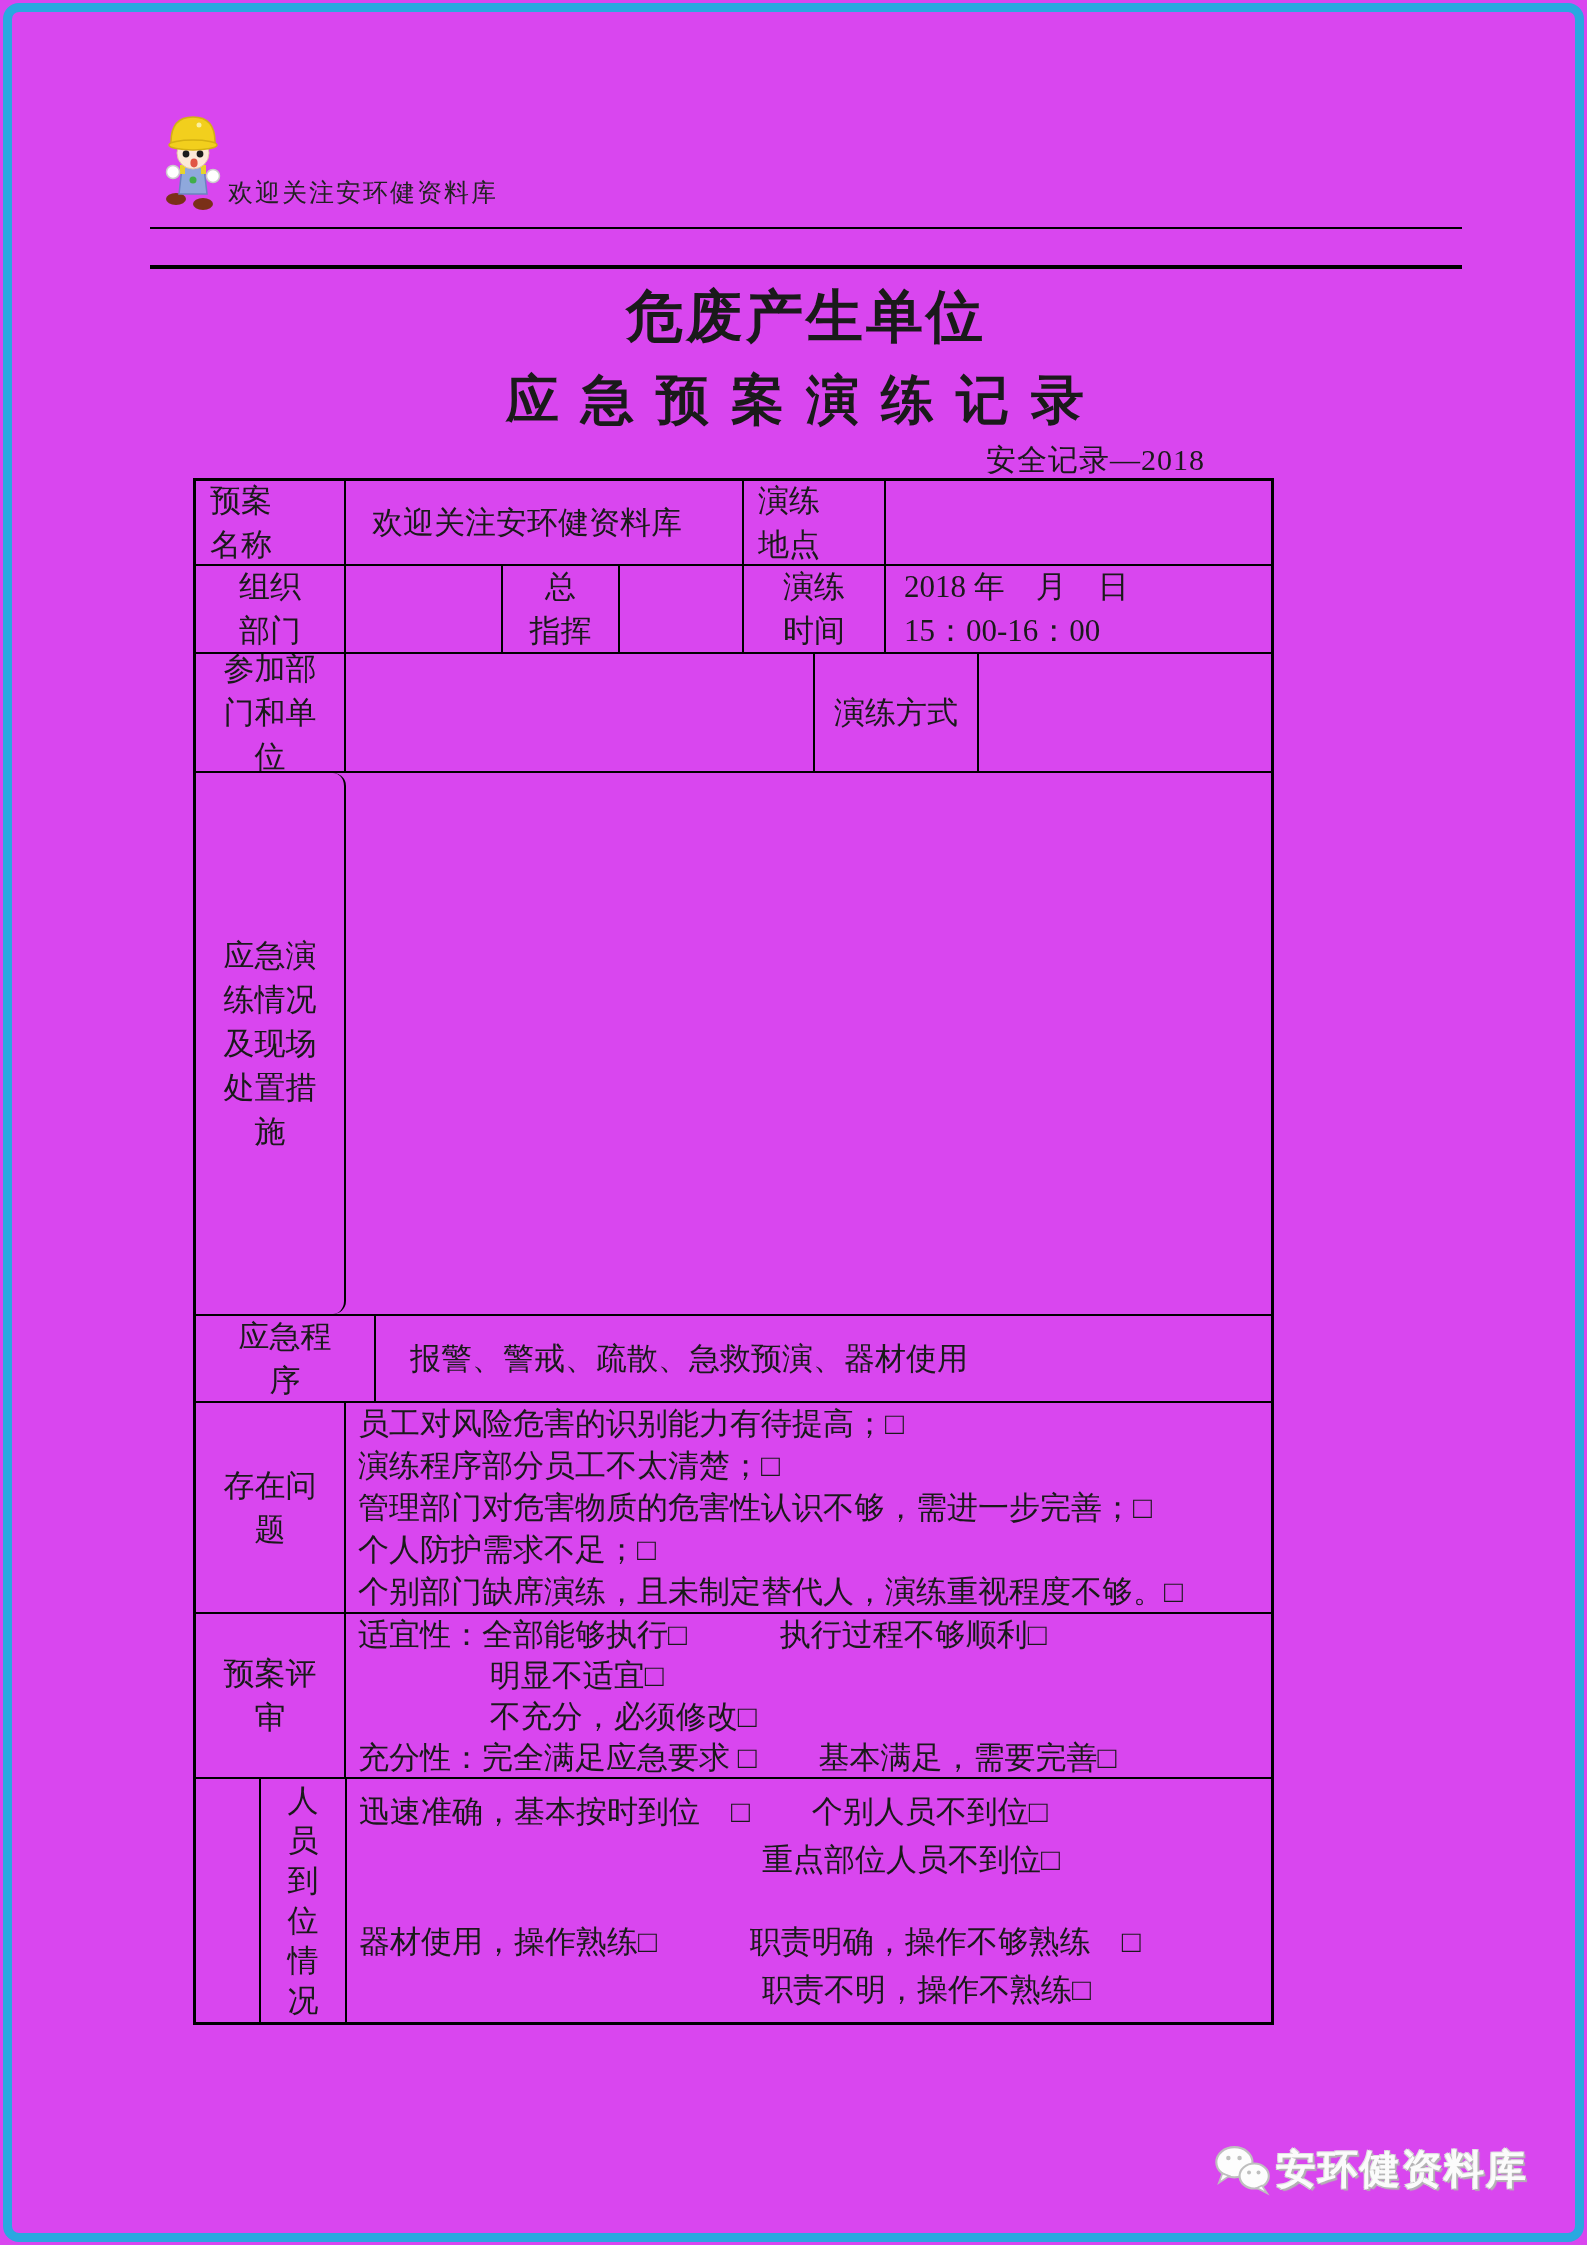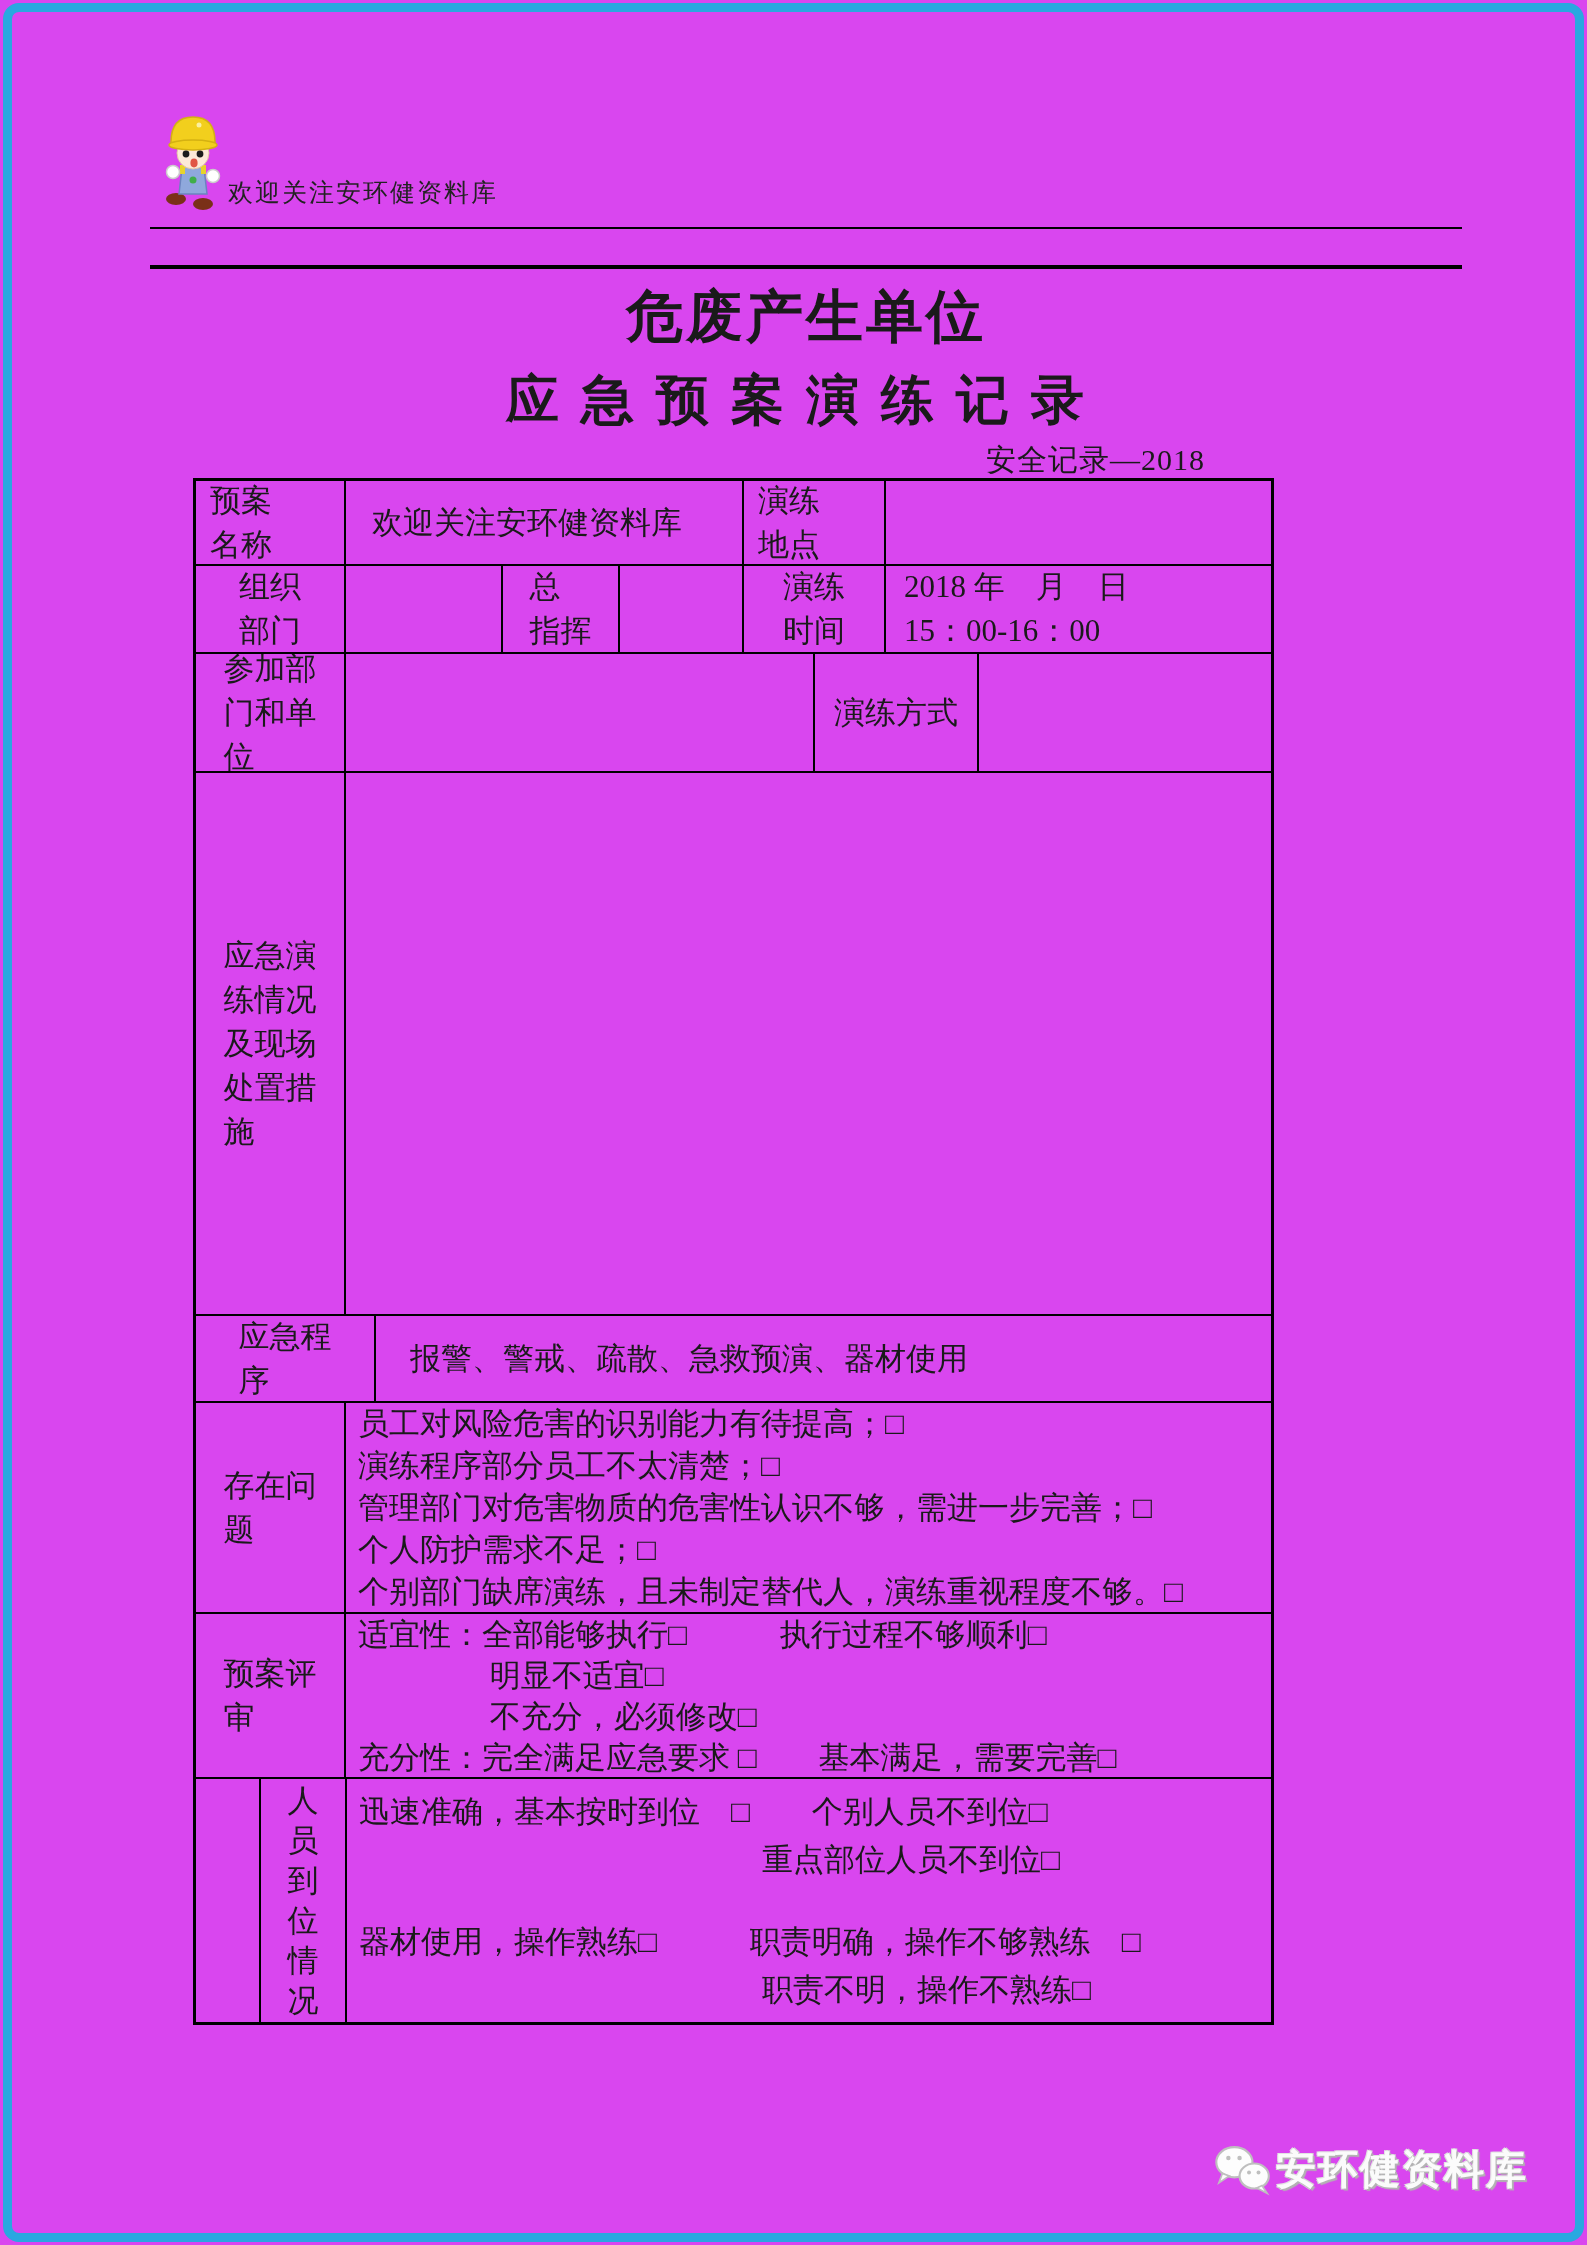--- a/index.html
+++ b/index.html
@@ -40,21 +40,21 @@
     font-size:31px;
   }
   .row{display:flex;border-bottom:2px solid #000;box-sizing:border-box;}
   .row:last-child{border-bottom:none;}
   .cell{
     border-right:2px solid #000;box-sizing:border-box;
     flex:0 0 auto;display:flex;align-items:center;justify-content:center;
     overflow:hidden;
   }
   .cell.last{border-right:none;flex:1 1 auto;}
-  .lbl{white-space:pre-line;text-align:left;line-height:44px;}
+  .lbl{white-space:pre-line;text-align:center;line-height:44px;}
   .lbl-left{justify-content:flex-start;}
   .lbl-left .lbl{text-align:left;padding-left:14px;}
   .txt{width:100%;padding-left:34px;white-space:pre-wrap;line-height:44px;box-sizing:border-box;}
   .lines{width:100%;padding-left:12px;box-sizing:border-box;}
   .lines .ln{white-space:pre-wrap;}
   .r6 .ln{line-height:42px;}
   .r7 .ln{line-height:41px;}
   .r8 .ln{line-height:48px;}
   .r8 .ln-blank{height:34px;}
   .v-lbl{white-space:pre-line;text-align:center;line-height:40px;}
@@ -159,21 +159,21 @@
       </div>
       <div class="cell" style="width:164px;">
         <div class="lbl">演练方式</div>
       </div>
       <div class="cell last">
         <div class="lbl"></div>
       </div>
     </div>
 
     <div class="row" style="height:543px;">
-      <div class="cell" style="width:150px;">
+      <div class="cell" style="width:150px;border-radius:13px;">
         <div class="lbl">应急演
 练情况
 及现场
 处置措
 施</div>
       </div>
       <div class="cell last">
         <div class="lbl"></div>
       </div>
     </div>

